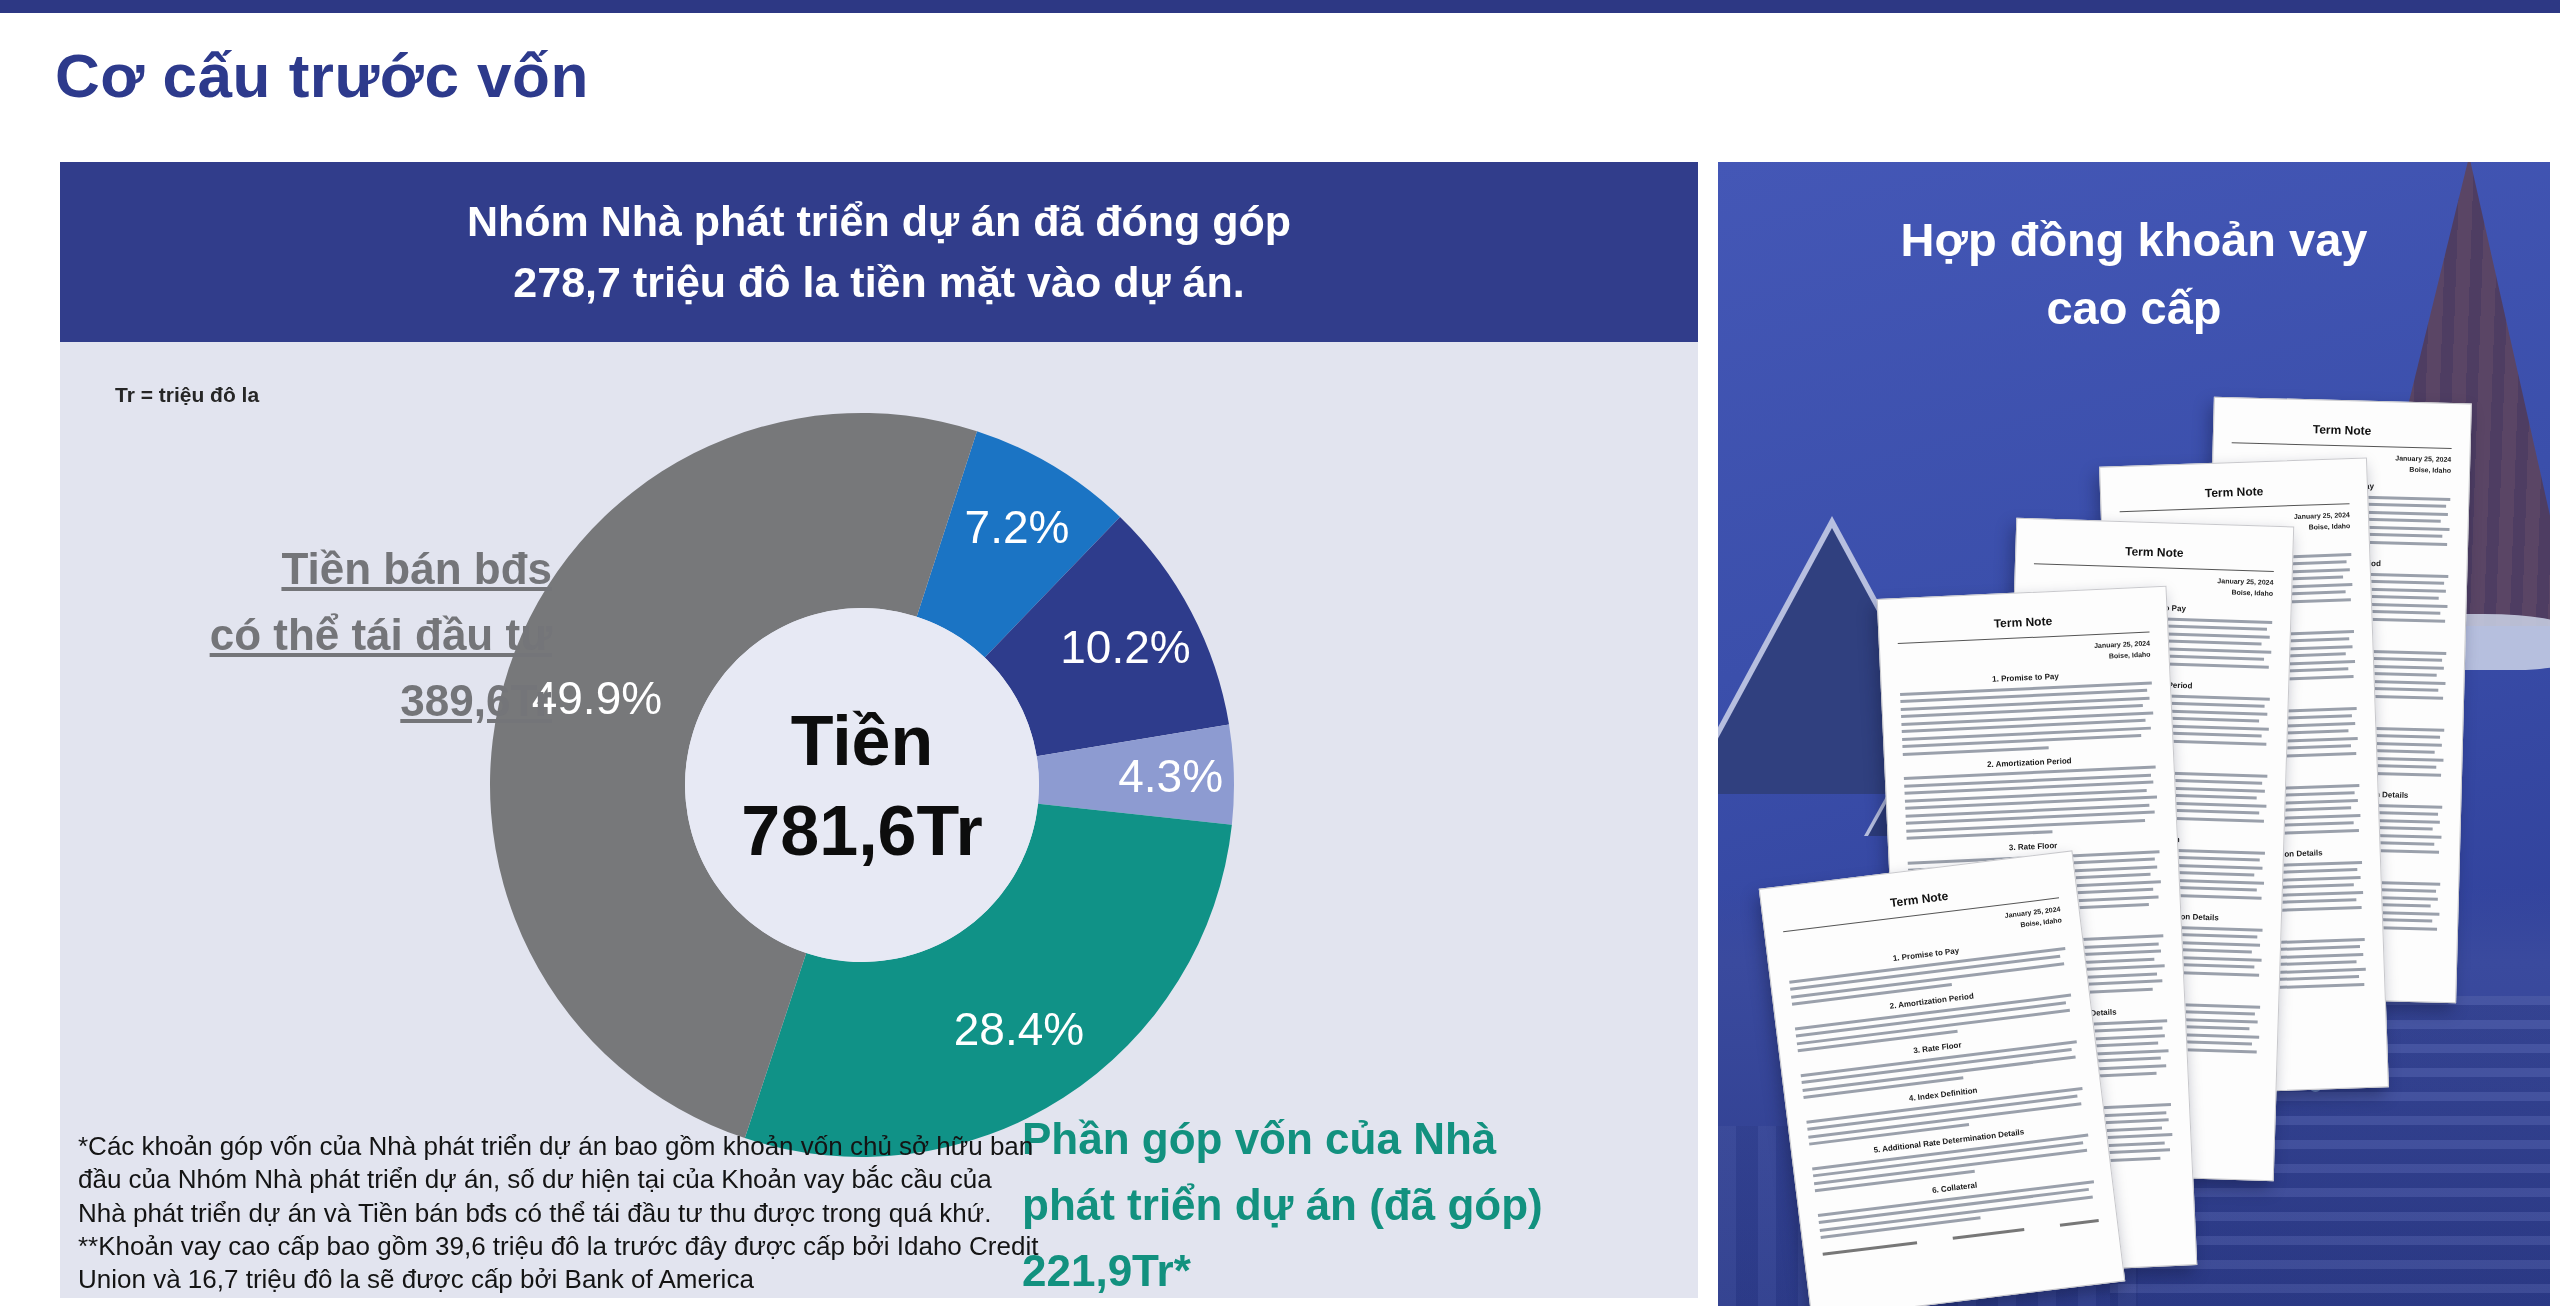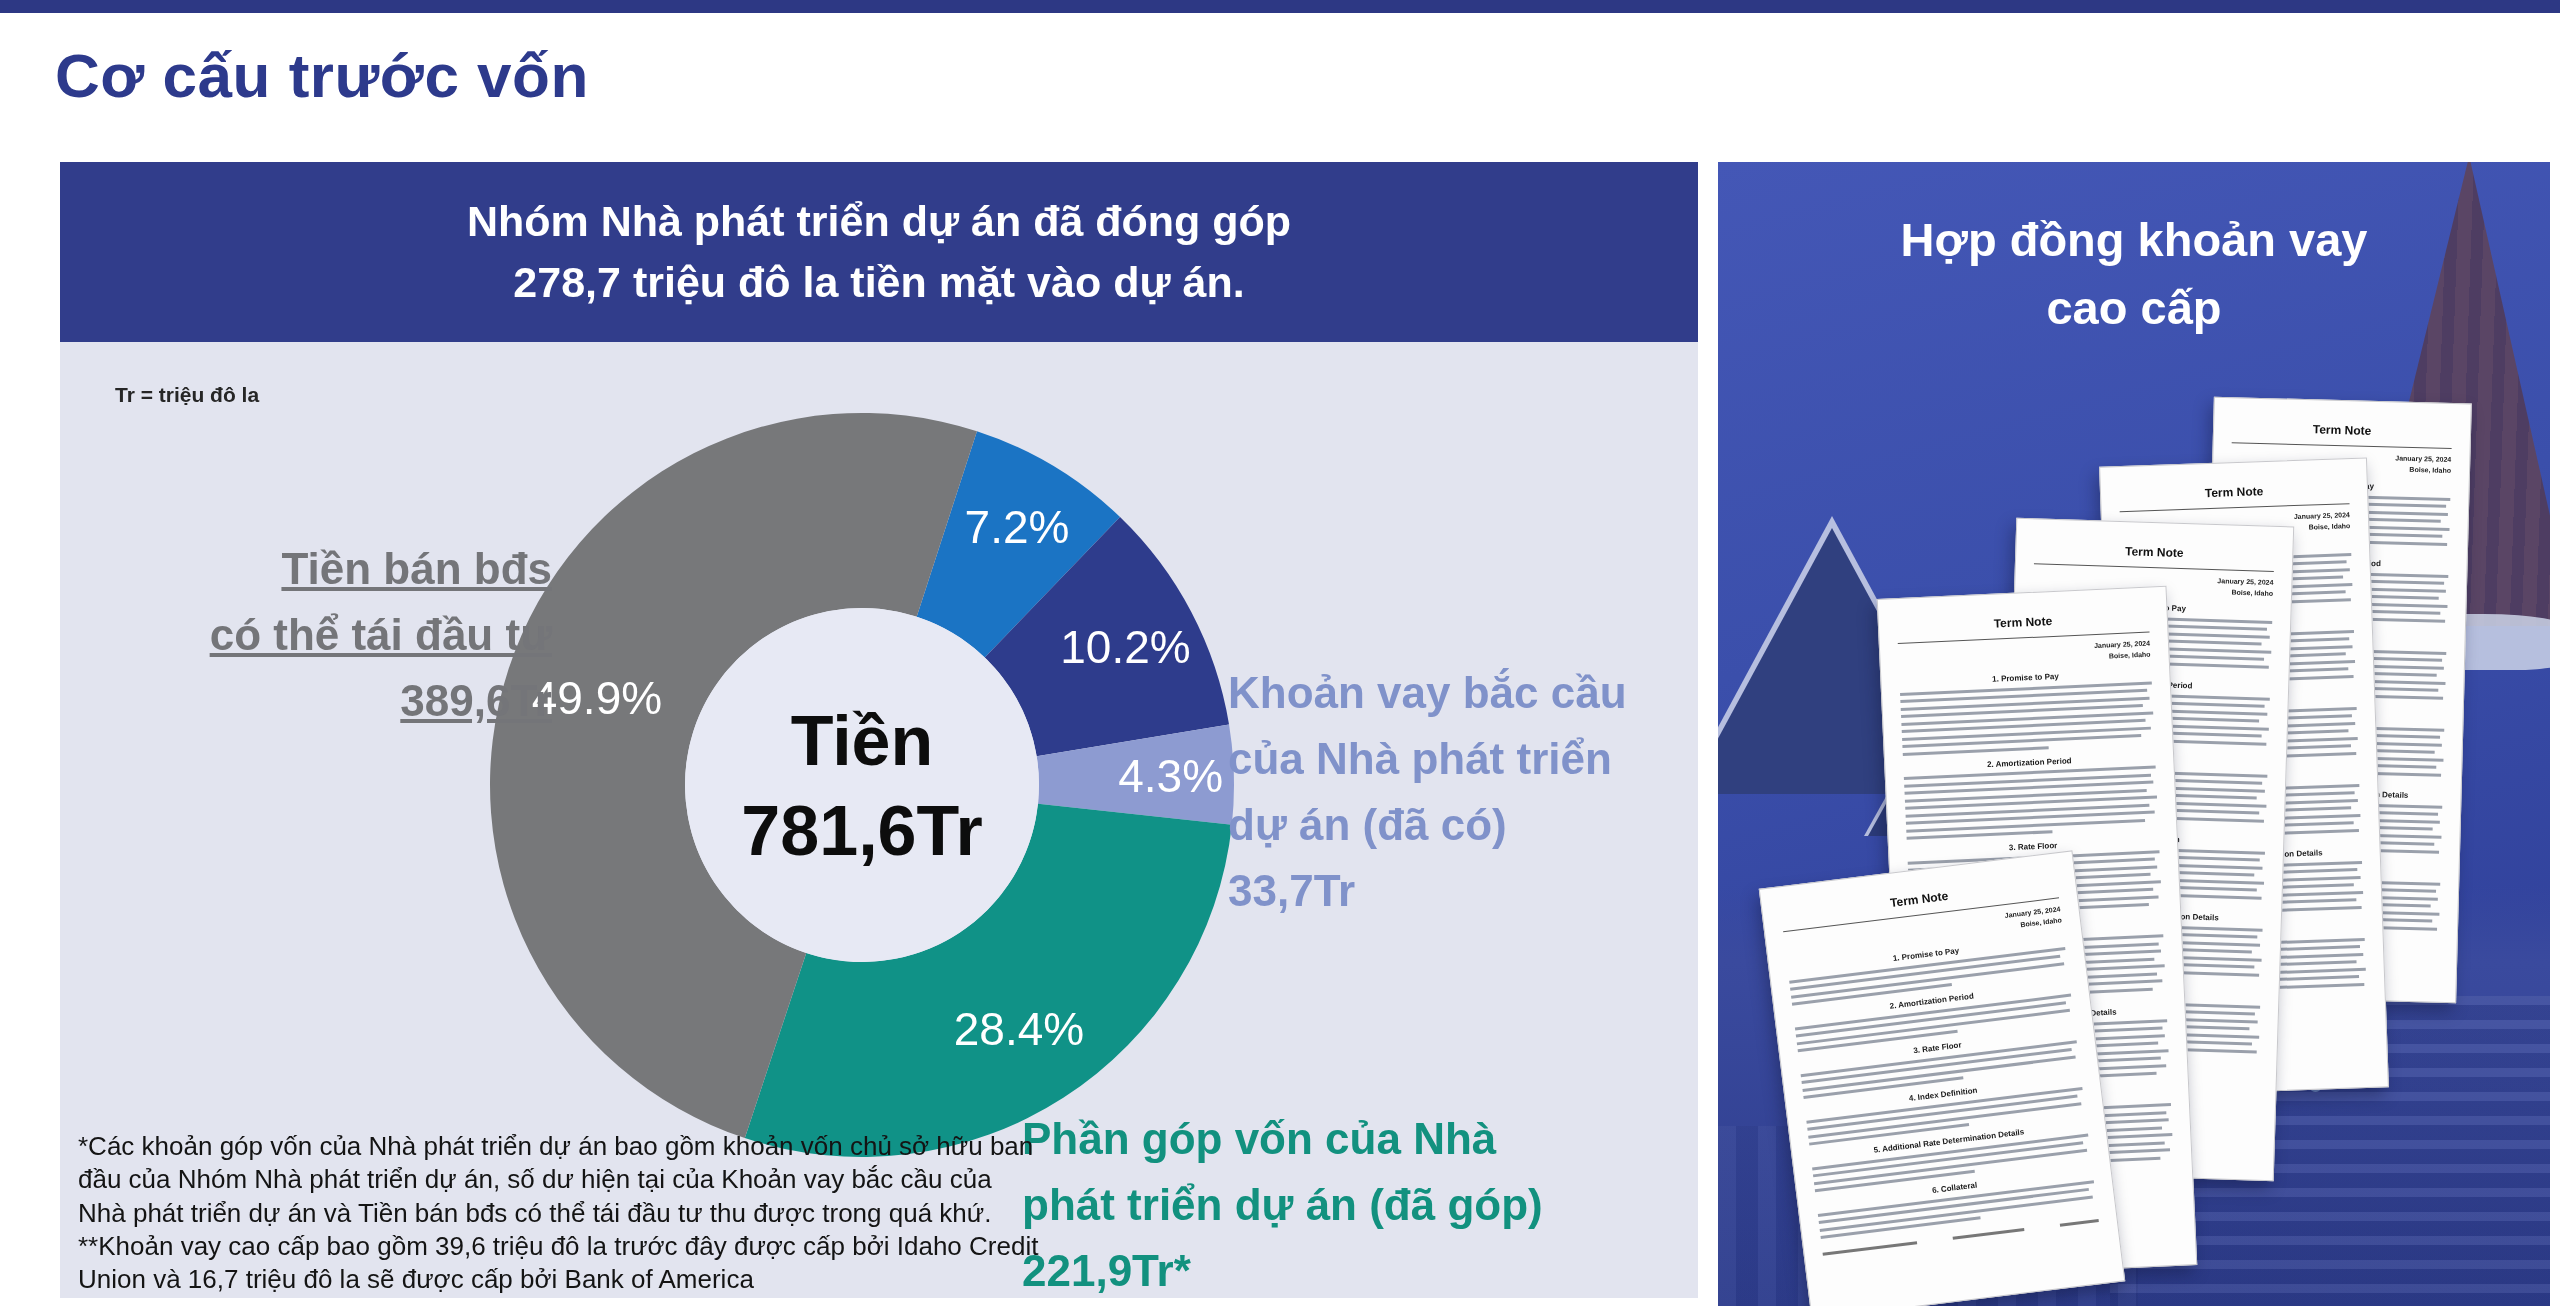--- a/index.html
+++ b/index.html
@@ -100,24 +100,20 @@
           <text x="533.0117425171343" y="620.0084799996367" fill="#ffffff" font-size="46" text-anchor="middle" dominant-baseline="central">28.4%</text>
           <path d="M258.8250146882265,729.0637659363895 A372,372 0 0 1 490.95432190748033,22.206975938202845 L430.69600800436564,207.6629966157578 A177,177 0 0 0 320.247386021011,543.9900176632821 Z" fill="#77787a"></path>
           <text x="110.92739567088466" y="288.95108022393237" fill="#ffffff" font-size="46" text-anchor="middle" dominant-baseline="central">49.9%</text>
           <circle cx="376" cy="376" r="177" fill="#e7e9f4"></circle>
         </svg>
       </div>
 
     <div class="center-label">Tiền
 781,6Tr</div>
 
-    <div class="callout callout-bridge" style="color: rgb(128, 146, 202);">Khoản vay bắc cầu
-của Nhà phát triển
-dự án (đã có)
-33,7Tr</div>
     <div class="callout callout-equity" style="color: rgb(18, 145, 127);">Phần góp vốn của Nhà
 phát triển dự án (đã góp)
 221,9Tr*</div>
     <div class="callout callout-proceeds" style="color: rgb(116, 117, 121); text-decoration: underline;">Tiền bán bđs
 có thể tái đầu tư
 389,6Tr</div>
 
     <div class="footnote">*Các khoản góp vốn của Nhà phát triển dự án bao gồm khoản vốn chủ sở hữu ban
 đầu của Nhóm Nhà phát triển dự án, số dư hiện tại của Khoản vay bắc cầu của
 Nhà phát triển dự án và Tiền bán bđs có thể tái đầu tư thu được trong quá khứ.

